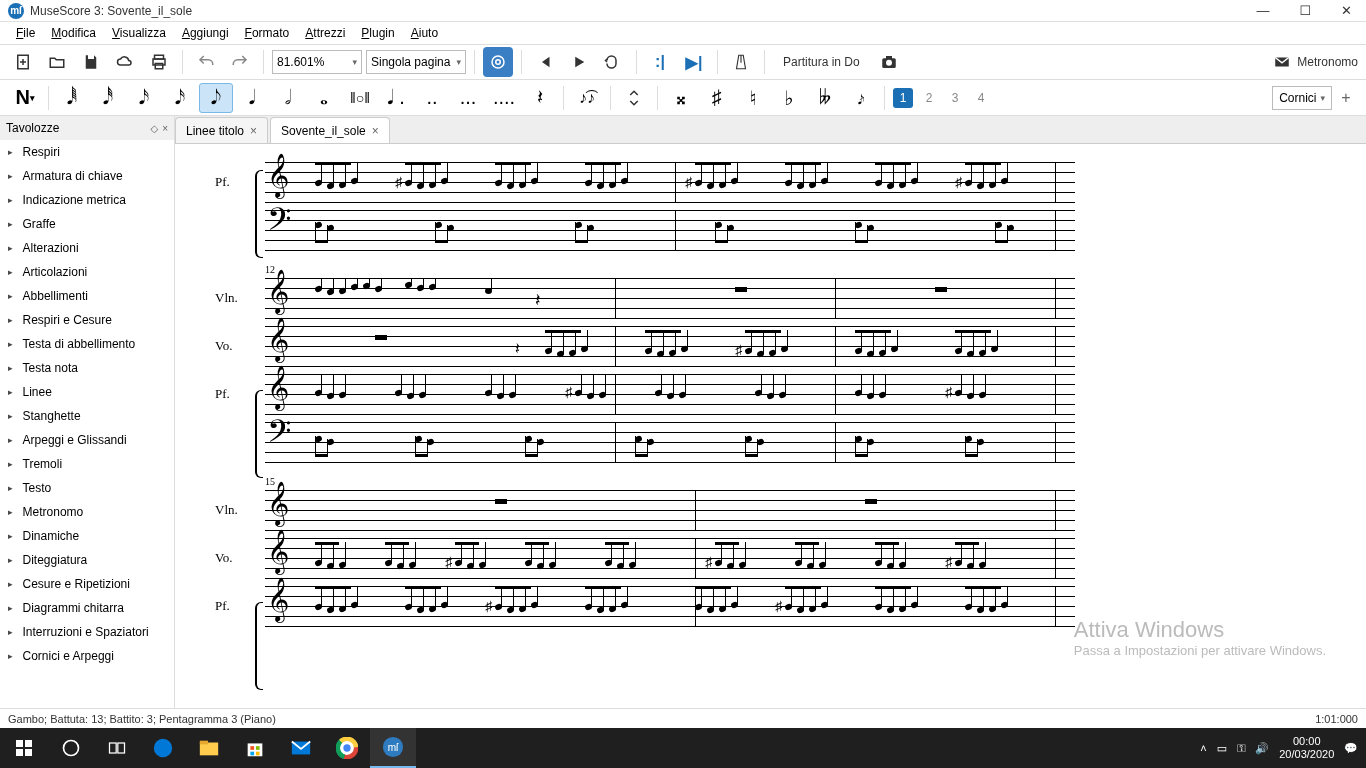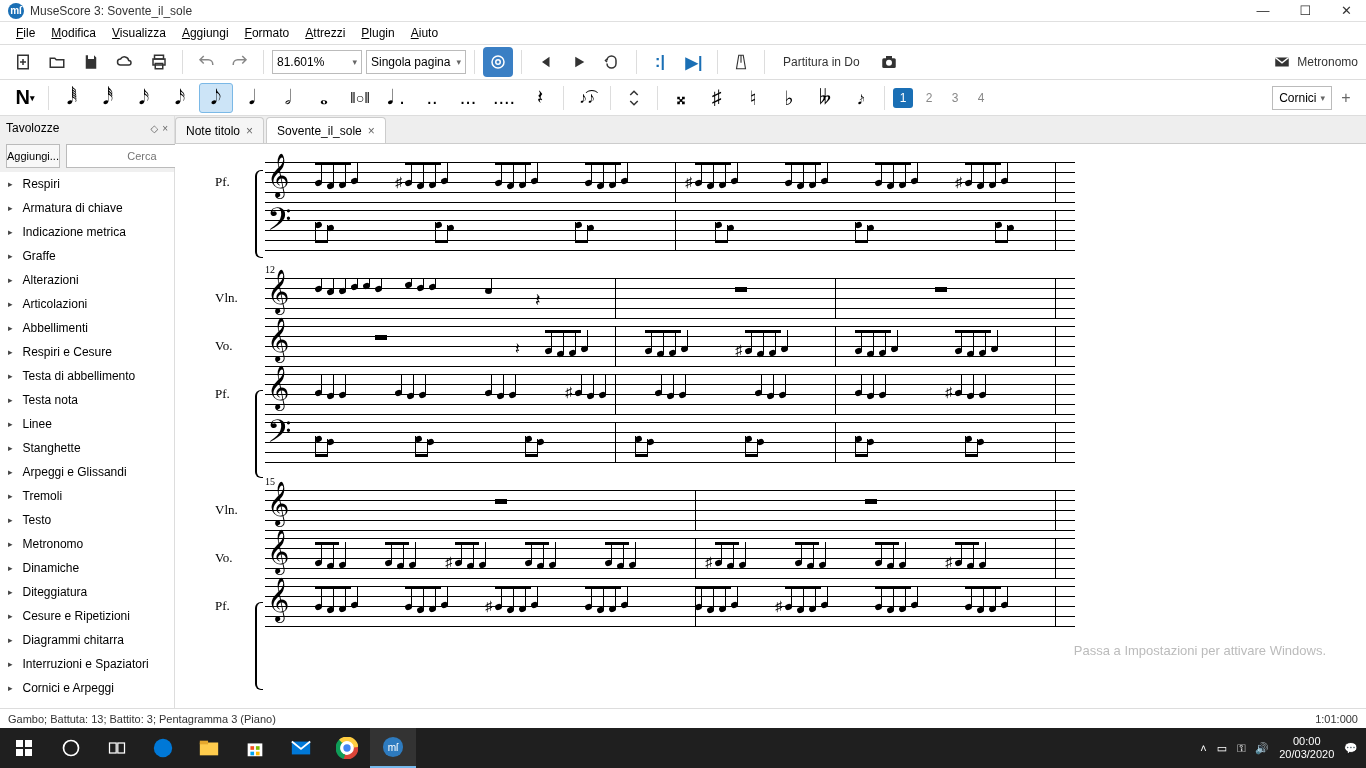--- a/index.html
+++ b/index.html
@@ -268,24 +268,20 @@
 
 <div class="content">
 
   <div class="palette">
     <div class="hdr">
       <span class="title">Tavolozze</span>
       <span class="icons">
           <span>◇</span>
           <span>×</span>
         </span>
-    </div>
-    <div class="btnrow">
-      <button>Aggiungi...</button>
-      <input placeholder="Cerca" style="">
     </div>
     <div class="list" id="palette-list">
         <div class="item">Respiri</div>
         <div class="item">Armatura di chiave</div>
         <div class="item">Indicazione metrica</div>
         <div class="item">Graffe</div>
         <div class="item">Alterazioni</div>
         <div class="item">Articolazioni</div>
         <div class="item">Abbellimenti</div>
         <div class="item">Respiri e Cesure</div>
@@ -302,21 +298,21 @@
         <div class="item">Cesure e Ripetizioni</div>
         <div class="item">Diagrammi chitarra</div>
         <div class="item">Interruzioni e Spaziatori</div>
         <div class="item">Cornici e Arpeggi</div>
       </div>
   </div>
 
   <div class="scorearea">
     <div class="tabs" id="tabs">
         <div class="tab">
-          <span>Note titolo</span>
+          <span>Linee titolo</span>
           <span class="close">×</span>
         </div>
         <div class="tab active">
           <span>Sovente_il_sole</span>
           <span class="close">×</span>
         </div>
       </div>
     <div class="score">
       <div class="score-inner" id="score-inner">
           <div class="system">
@@ -979,20 +975,21 @@
                   <div style="position:absolute;left:36px;top:16px;width:7px;height:6px;background:#000;border-radius:50%;transform:rotate(-20deg)"></div>
                   <div style="position:absolute;left:42px;top:0px;width:1px;height:19px;background:#000"></div>
                 </div>
                 <div class="barline" style="left:380px"></div>
                 <div class="barline" style="left:740px"></div>
               </div>
             </div>
           </div>
         </div>
       <div class="watermark">
+        <div class="l1">Attiva Windows</div>
         <div class="l2">Passa a Impostazioni per attivare Windows.</div>
       </div>
     </div>
   </div>
 </div>
 
 <div class="statusbar">
   <span>Gambo;  Battuta: 13; Battito: 3; Pentagramma 3 (Piano)</span>
   <span class="right">1:01:000</span>
 </div>

